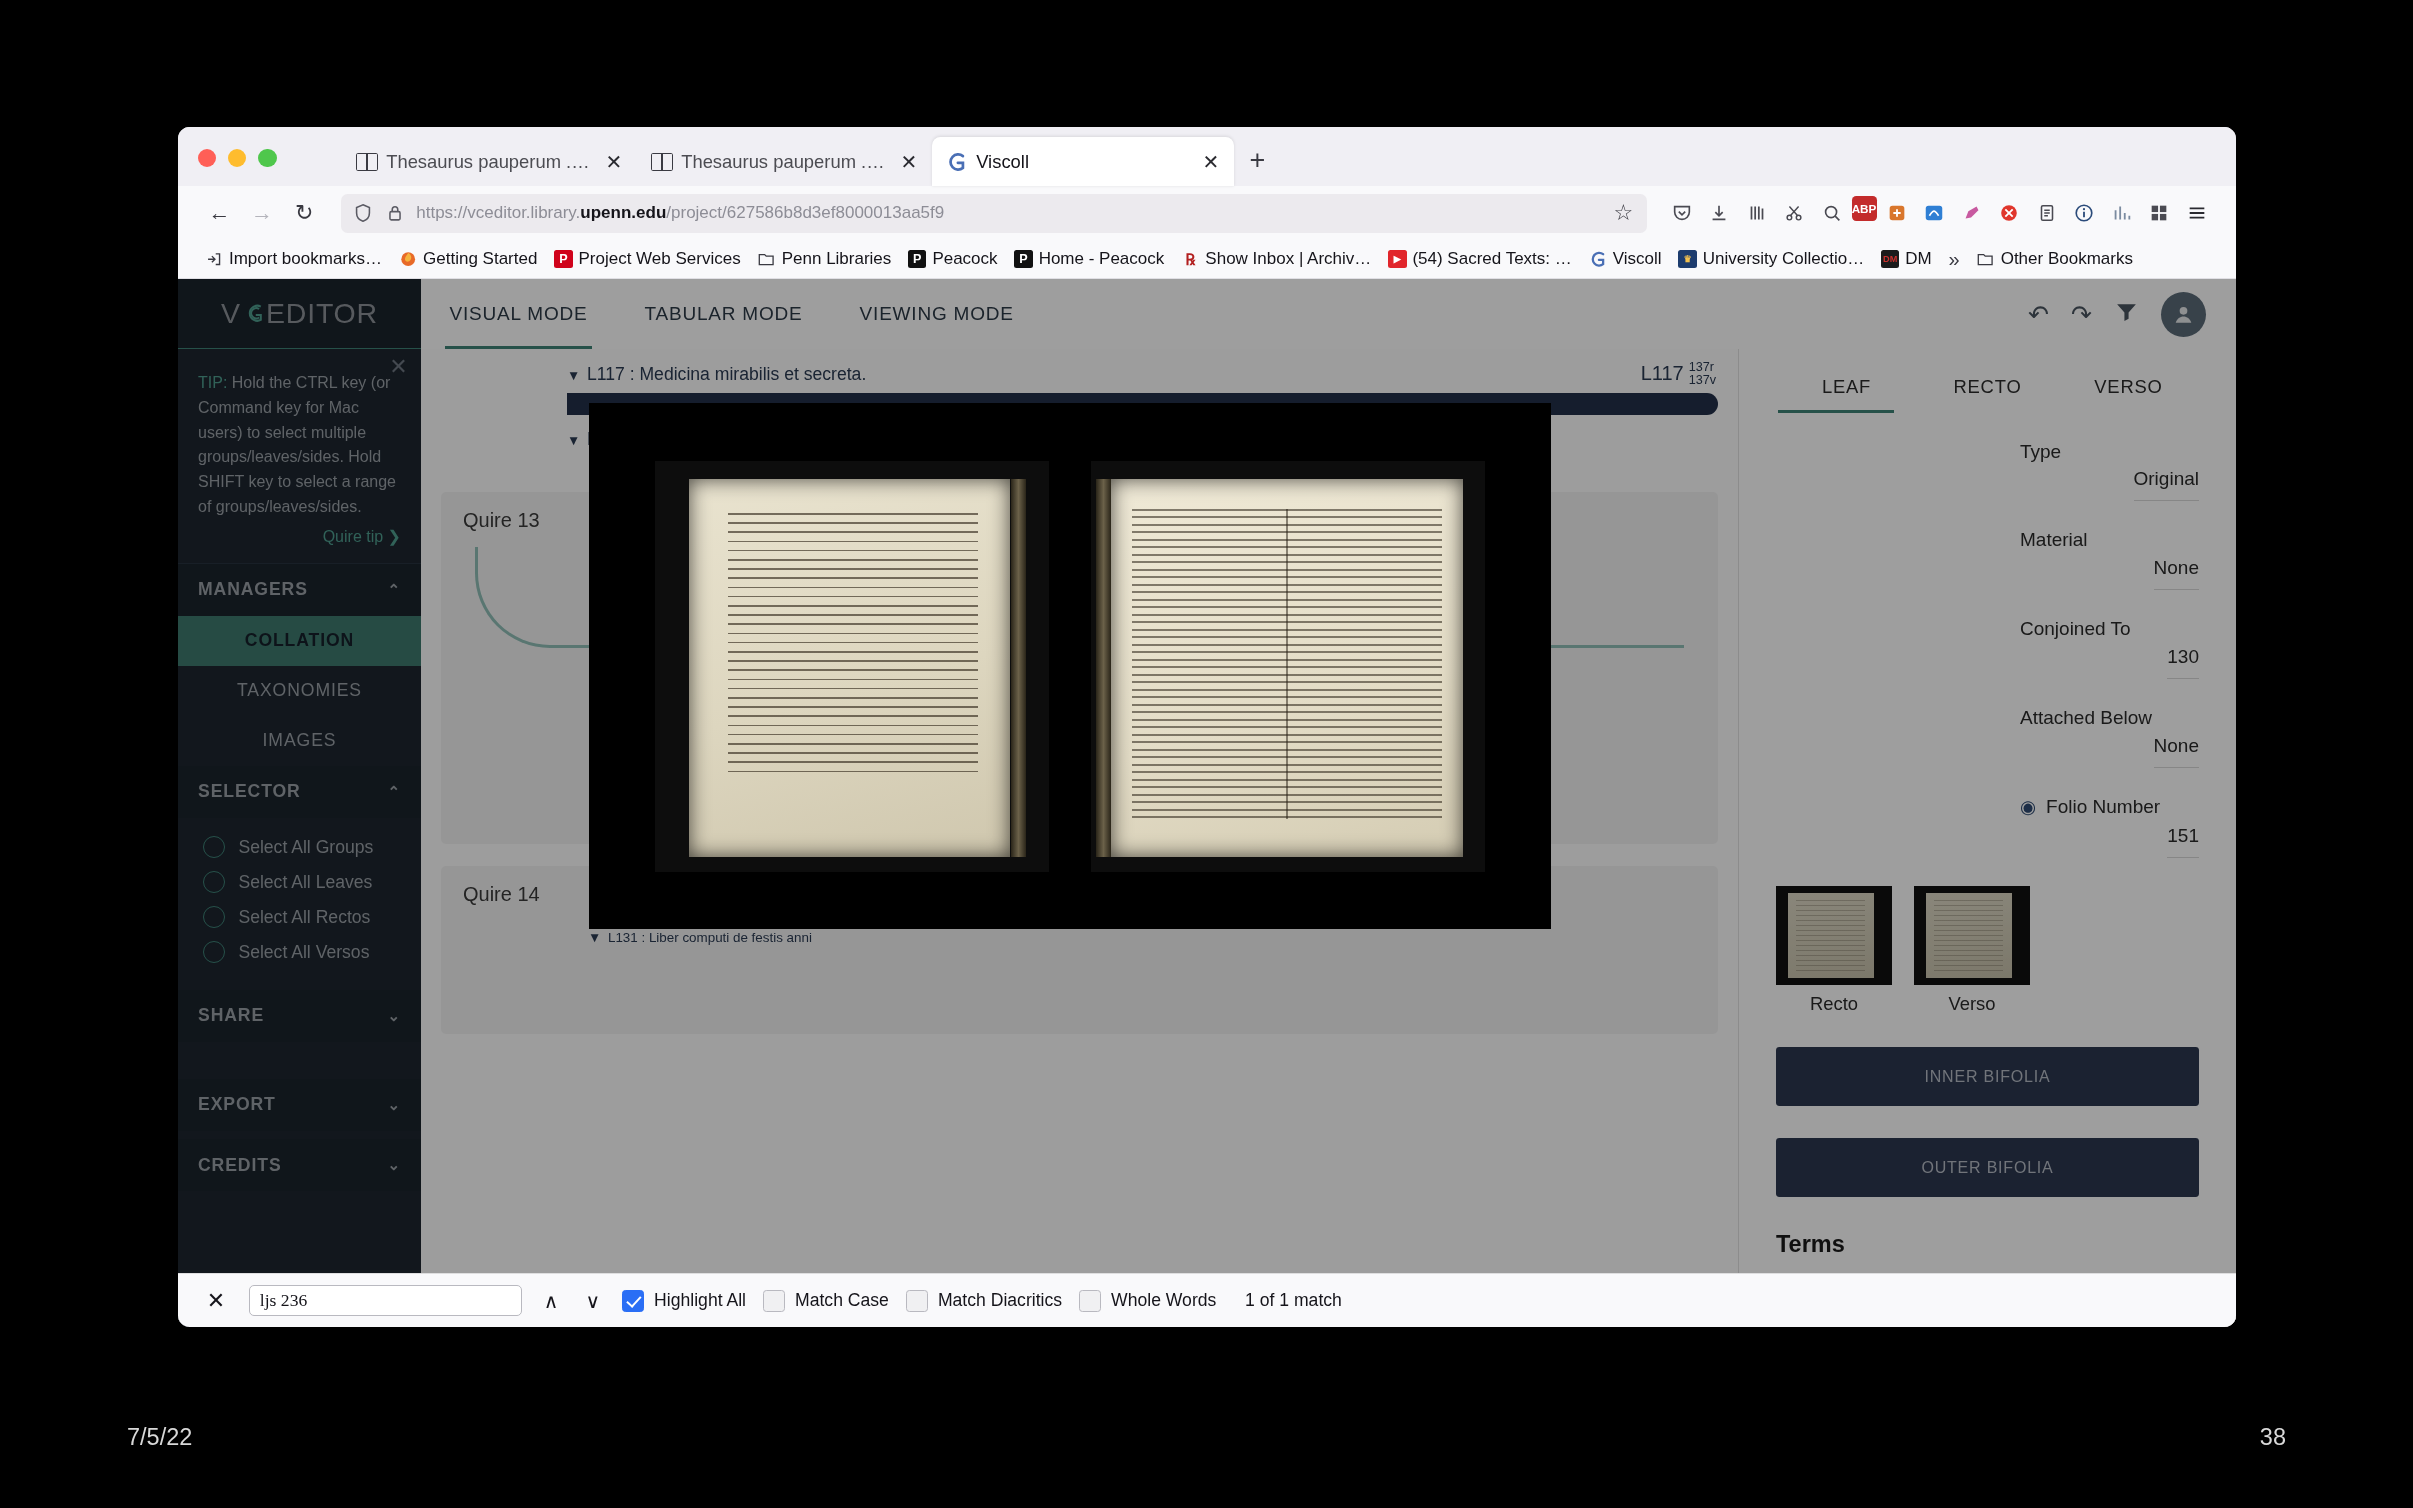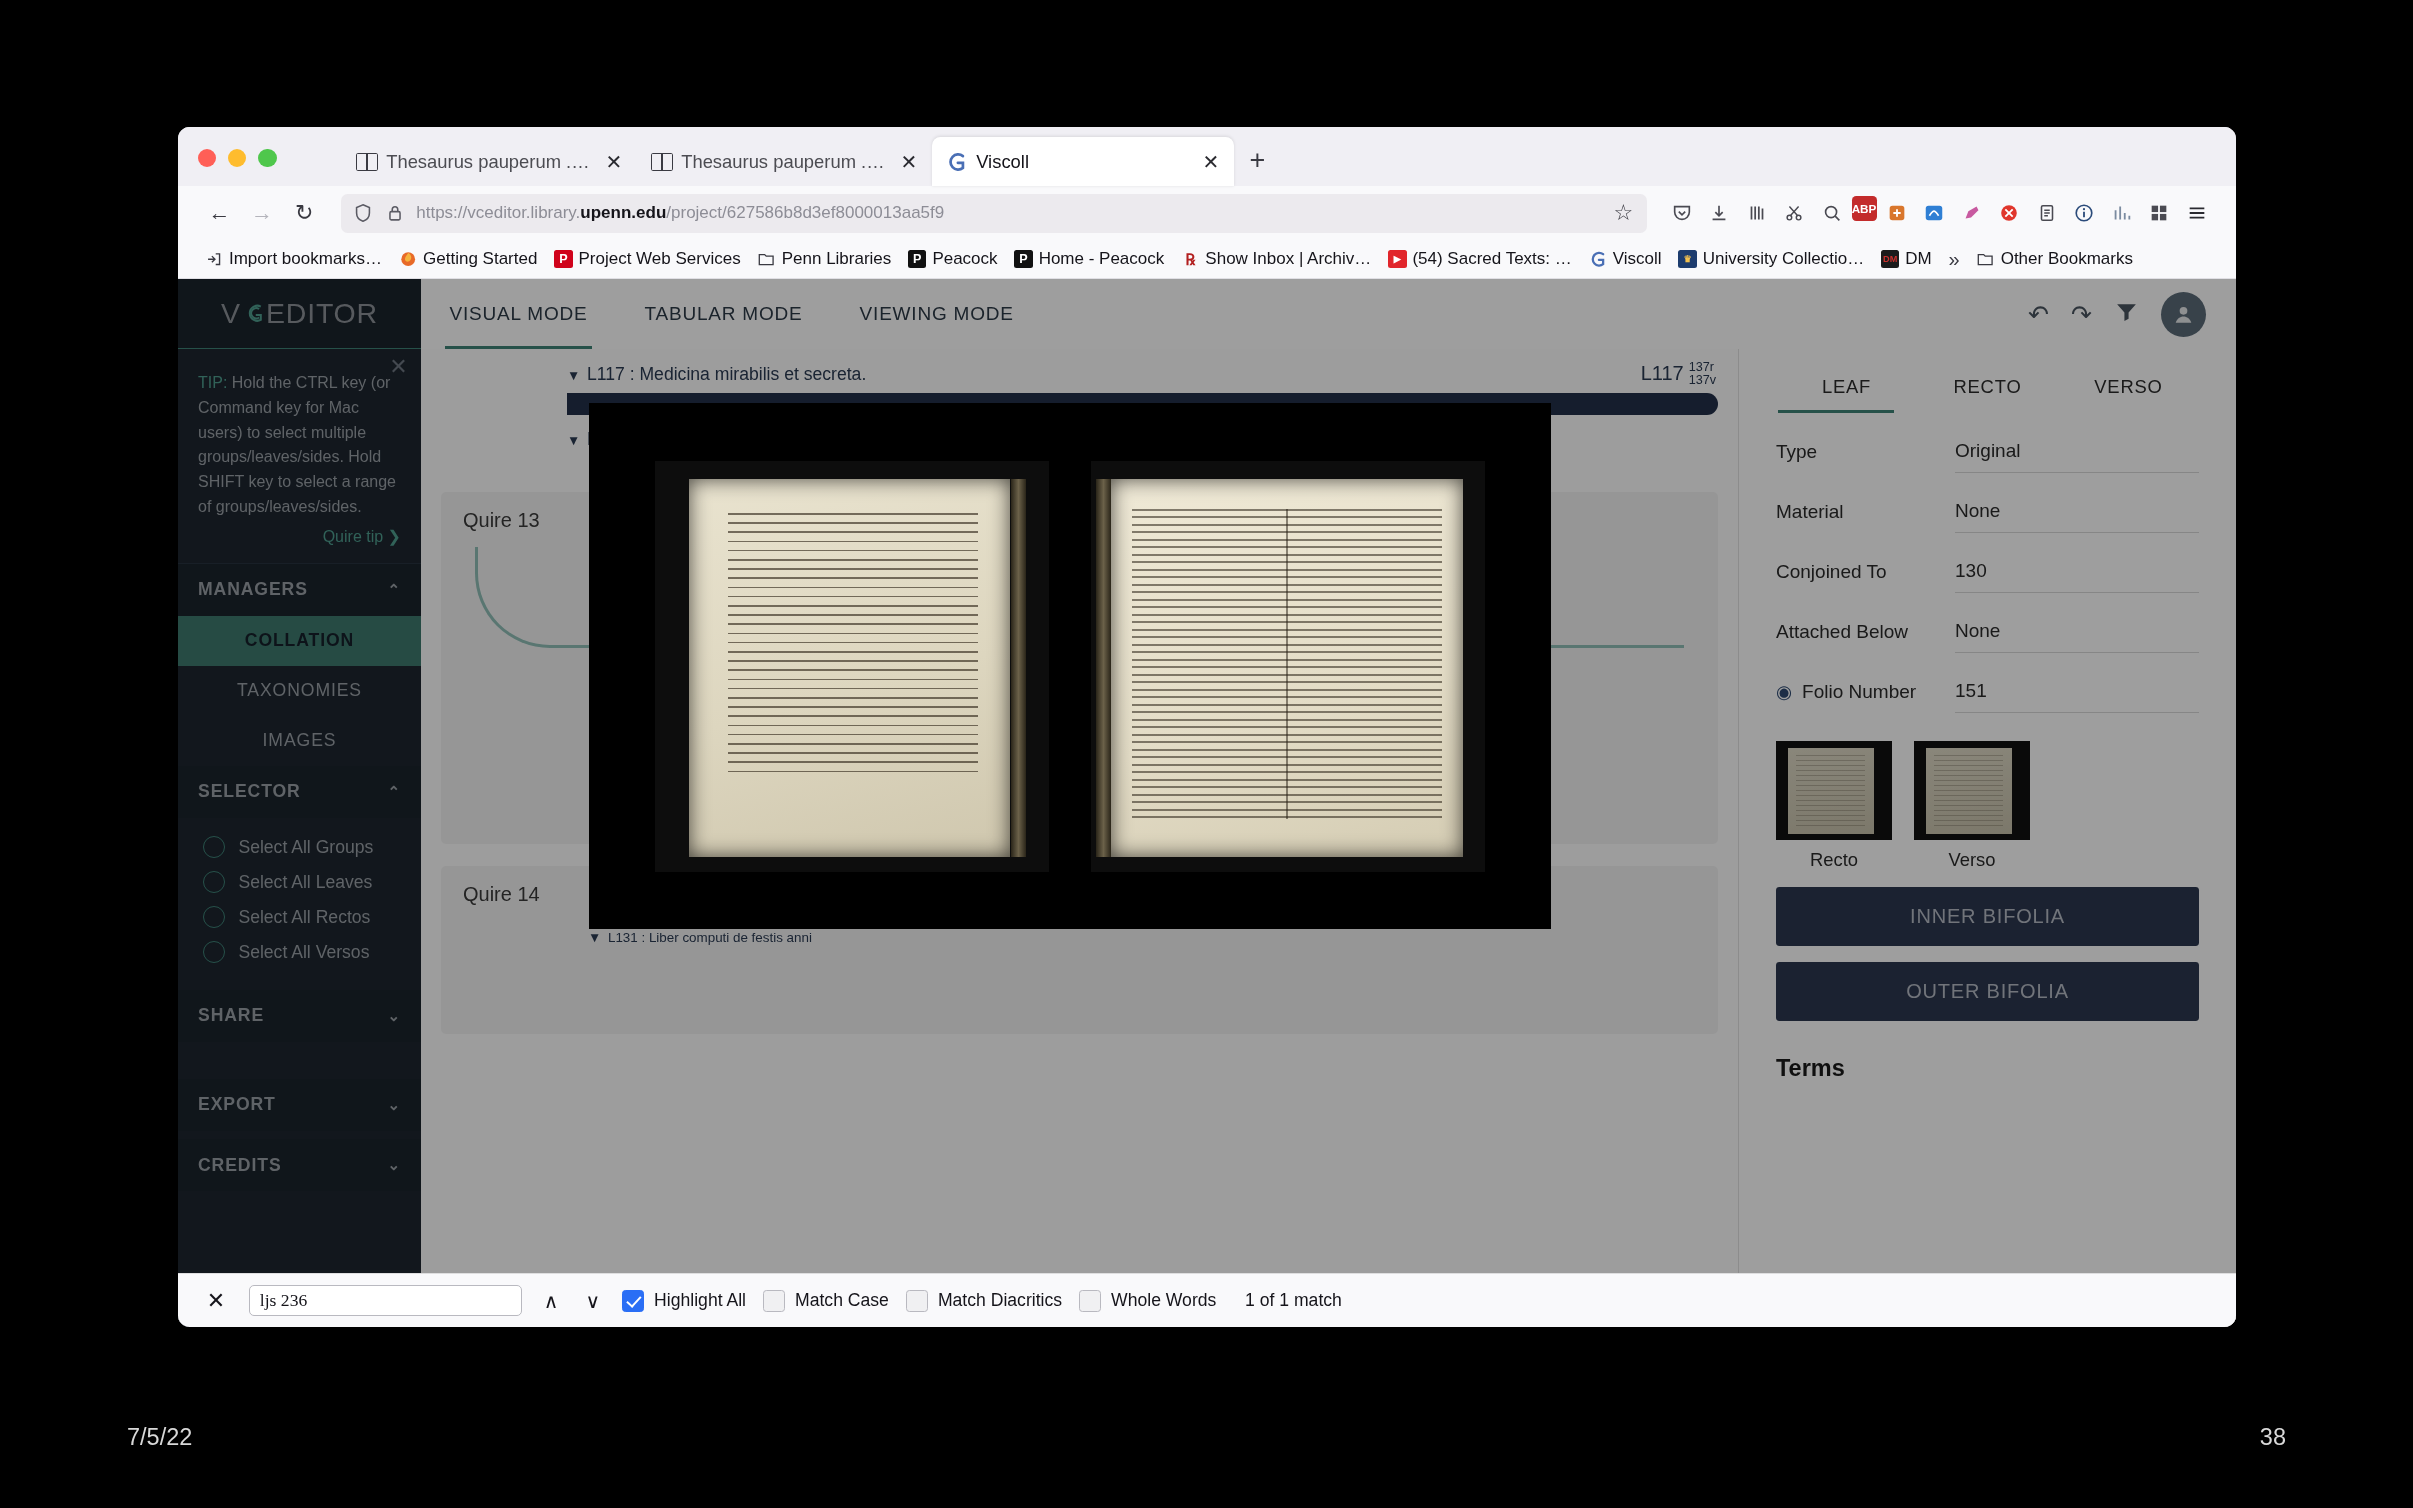--- a/index.html
+++ b/index.html
@@ -371,22 +371,23 @@
     padding: 11.7px 0 15px 0;
     position: relative;
   }
   .panel-tab.active::after {
     content: "";
     position: absolute; left: 1.7px; right: 23.5px; bottom: 0;
     height: 2.5px; background: #3e8377;
   }
   .field-row {
     display: flex;
-    align-items: flex-start;
+    align-items: flex-end;
     margin-top: 22px;
+    flex-direction: column;
   }
   .field-label {
     width: 179px;
     font-size: 19px;
     color: #2b2b2b;
     line-height: 1.25;
     padding-top: 5px;
     display: flex; gap: 10px; align-items: flex-start;
   }
   .field-value {
@@ -420,25 +421,25 @@
     content: "";
     position: absolute; inset: 8% 10%;
     background:
       repeating-linear-gradient(to bottom, rgba(60,50,35,.45) 0 0.8px, transparent 0.8px 5px);
     opacity: .55;
   }
   .thumb-label {
     font-size: 18.4px; color: #2b2b2b; margin-top: 8.4px;
   }
   .bifolia-btn {
-    margin-top: 16px;
+    margin-top: 32px;
     height: 59px;
     background: #2d3850;
     color: #b6bcc6;
-    font-size: 20px;
+    font-size: 16px;
     letter-spacing: 0.8px;
     display: flex; align-items: center; justify-content: center;
     border-radius: 3.4px;
   }
   #terms-head {
     margin-top: 34px;
     font-size: 23.5px;
     font-weight: bold;
     color: #1a1a1a;
   }

